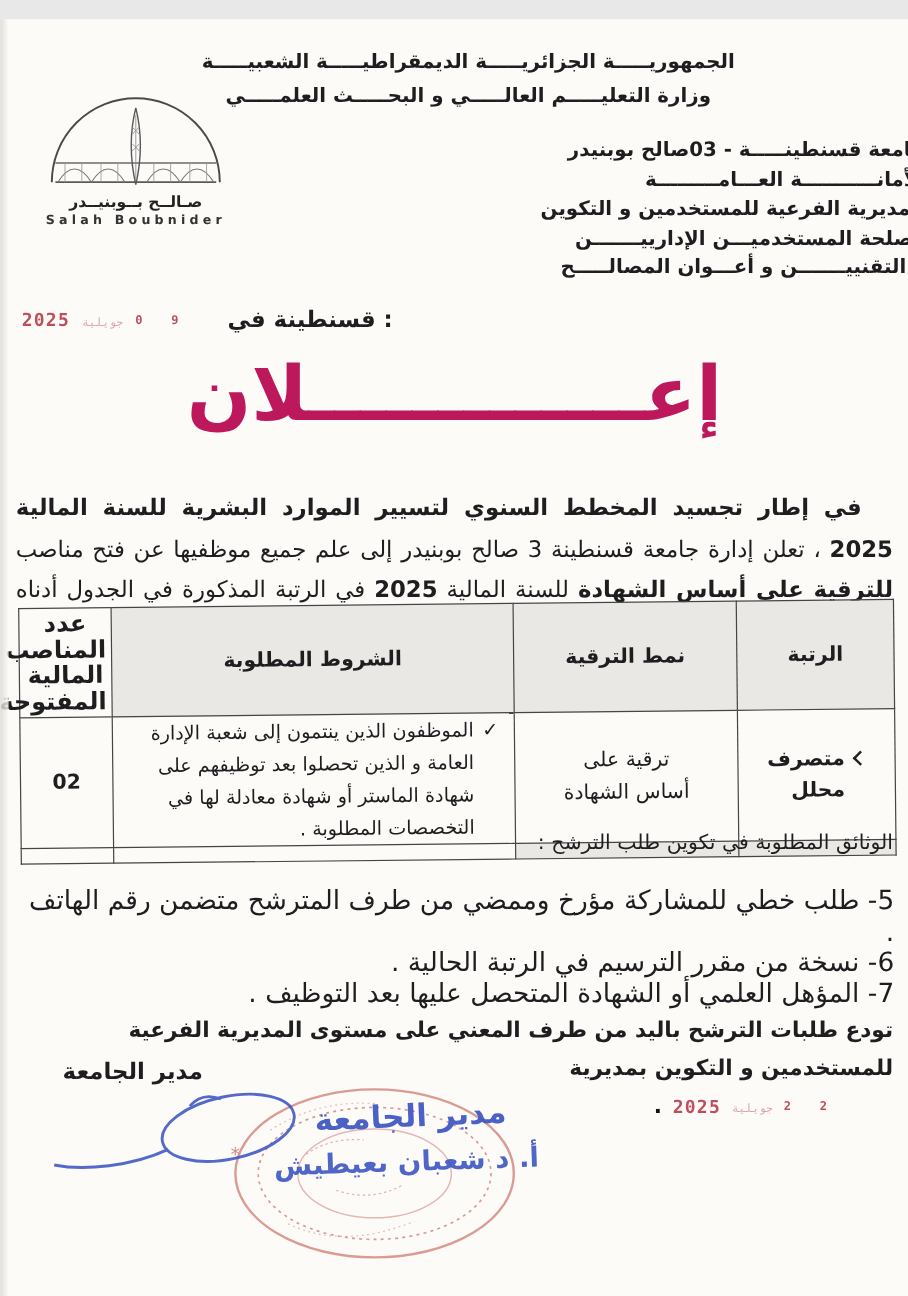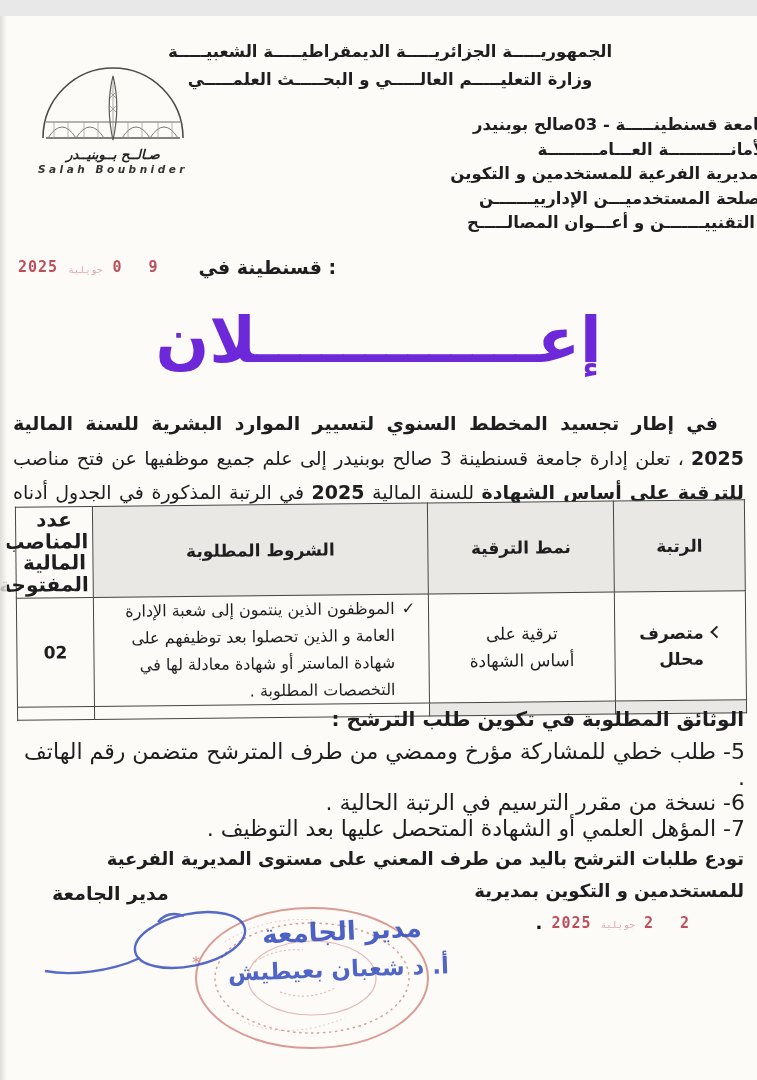--- a/index.html
+++ b/index.html
@@ -10,38 +10,38 @@
     font-family:"DejaVu Sans", sans-serif; color:#1e1e20;padding-left:28px;
   }
   .page::before{ content:""; position:absolute; left:0; top:0; bottom:0; width:7px;
     background:linear-gradient(90deg,#d9d6d0,#fcfbf8); opacity:.8; z-index:5;}
 
   
   .hdr-center{ position:absolute; top:22px; left:160px; width:460px; text-align:center;
     font-size:16.5px; font-weight:700; line-height:28px; }
 
   
-  .logo{ position:absolute; top:36px; left:24px; width:178px; height:124px;font-style:italic; }
+  .logo{ position:absolute; top:50px; left:24px; width:178px; height:124px; }
 
   
   .org{ position:absolute; top:97px; right:-14px; text-align:right; direction:rtl;
     font-size:16.5px; font-weight:600; line-height:24.5px; white-space:nowrap; }
 
   
   .dateline{ position:absolute; top:240px; left:18px; display:flex; direction:ltr;
     align-items:center; gap:10px; }
   .stamp-red{ color:#bf4e5c; font-family:"DejaVu Sans Mono", monospace; font-weight:700; }
   .stamp-year{ font-size:15px; letter-spacing:1px; }
   .stamp-month{ font-size:9.5px; opacity:.5; font-weight:400; transform:translateY(2px); }
-  .stamp-day{ font-size:15px; letter-spacing:9px; }
+  .stamp-day{ font-size:10px; letter-spacing:9px; }
   .date-label{ font-size:19px; font-weight:700; margin-left:22px; }
 
   
-  .title{ position:absolute; top:288px; left:0; right:0; text-align:center;
-    font-size:63px; font-weight:700; color:#6d28d9; }
+  .title{ position:absolute; top:276px; left:0; right:0; text-align:center;
+    font-size:63px; font-weight:700; color:#be185d; }
 
   
   .intro{ position:absolute; top:390px; right:13px; left:13px; font-size:19px;
     line-height:34.5px; text-align:justify; text-indent:26px; }
   .intro b{ font-weight:700; }
 
   
   .tblwrap{ position:absolute; top:487px; left:17px; width:729px; transform:rotate(-0.6deg); }
   table{ border-collapse:collapse; direction:rtl; width:729px; table-layout:fixed; }
   td,th{ border:1.3px solid #454545; vertical-align:middle; }
@@ -58,21 +58,21 @@
   .chev{ display:inline-block; width:9px; height:9px; border-top:2.2px solid #222;
     border-right:2.2px solid #222; transform:rotate(-135deg); margin-top:8px; flex:none;}
   td.mode{ font-size:17px; text-align:center; line-height:27px; padding:0 34px; }
   td.cond{ font-size:16px; }
   .cond-inner{ display:flex; gap:7px; padding:0 13px 0 8px; line-height:27px; }
   .cond-check{ flex:none; font-weight:700; }
   .cond-text{ text-align:right; }
   td.count{ font-size:17px; font-weight:700; text-align:center; }
 
   
-  .docs-head{ position:absolute; top:691px; right:13px; font-size:20px; font-weight:700; }
+  .docs-head{ position:absolute; top:677px; right:13px; font-size:17px; font-weight:400; }
   .docs{ position:absolute; top:723px; right:12px; left:13px; font-size:22px;
     line-height:25.5px; }
   .docs .item{ text-align:right; }
 
   
   .closing{ position:absolute; top:827px; right:13px; left:13px; font-size:18px;
     font-weight:700; line-height:32px; }
   .closing .l2{ display:flex; direction:rtl; align-items:center; gap:14px; }
   .cdate{ display:flex; direction:ltr; align-items:center; gap:9px; margin-right:46px; }
   .cdot{ color:#111; font-size:18px; font-weight:700; }

